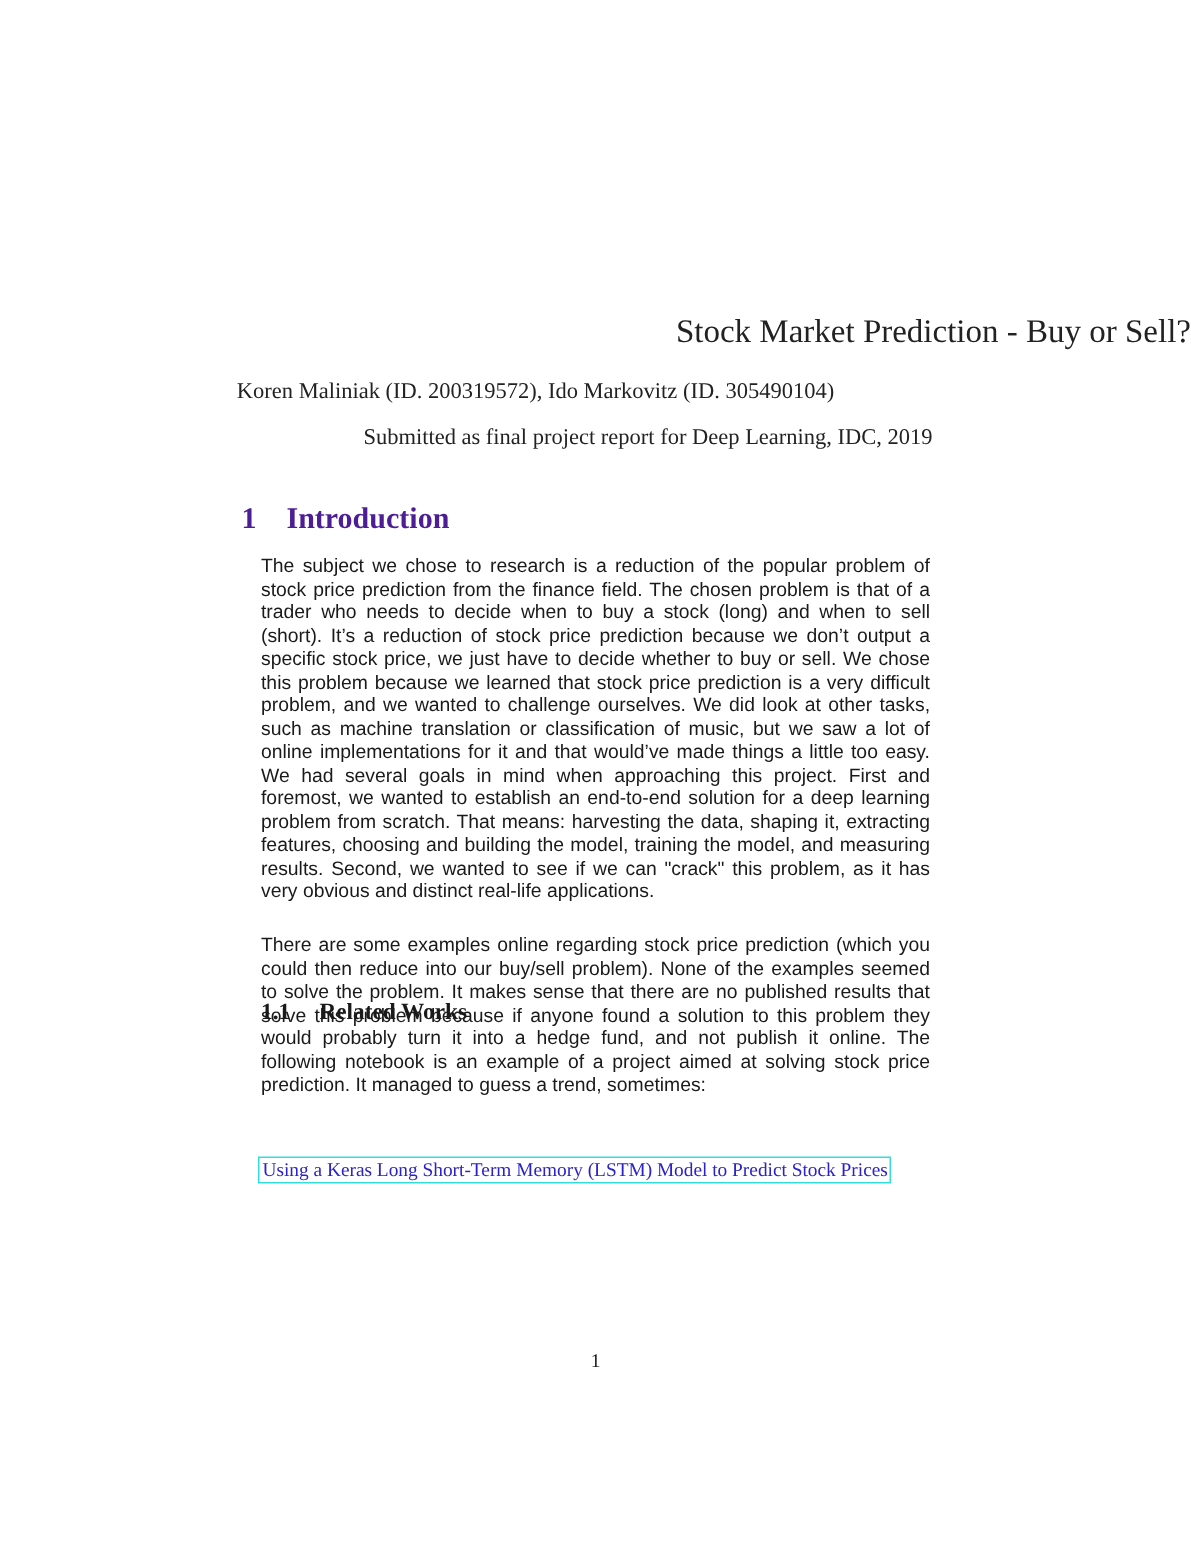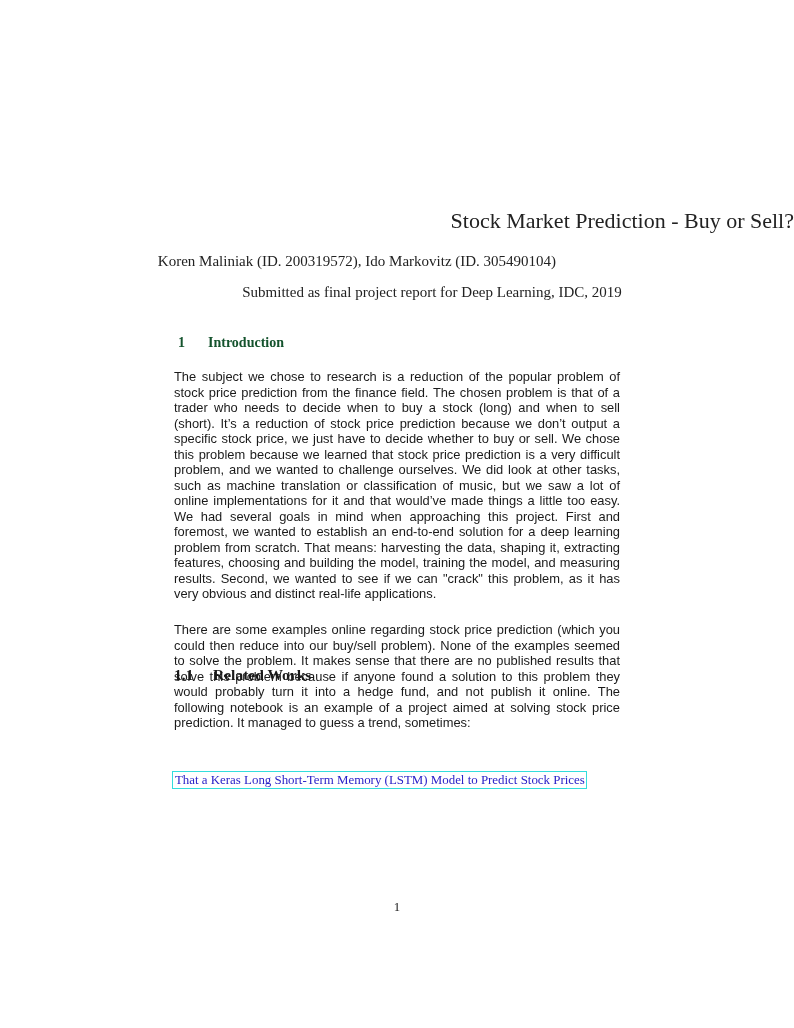--- a/index.html
+++ b/index.html
@@ -5,22 +5,22 @@
     html, body { margin: 0; padding: 0; background: #ffffff; }
     body { width: 794px; height: 1028px; position: relative; overflow: hidden;
            font-family: "DejaVu Serif", "Liberation Serif", serif; color: #1a1a1a; }
     .page { position: absolute; left: 0; top: 0; width: 794px; height: 1028px; }
     .title { position: absolute; top: 208px; left: 0; width: 794px; text-align: right;
              font-family: "Liberation Serif", serif; font-size: 22px; color: #222; }
     .authors { position: absolute; top: 253px; left: 0; width: 714px; text-align: center;
                font-family: "Liberation Serif", serif; font-size: 15px; color: #222; }
     .submitted { position: absolute; top: 284px; left: 0; width: 794px; text-align: center;
                  font-family: "Liberation Serif", serif; font-size: 15px; color: #222; margin-left: 35px; }
-    .h1 { position: absolute; top: 335px; left: 178px; font-family: "Liberation Serif", serif;
-          font-weight: bold; font-size: 14px; color: #14532d; }
+    .h1 { position: absolute; top: 335px; left: 161px; font-family: "Liberation Serif", serif;
+          font-weight: bold; font-size: 20px; color: #4c1d95; }
     .h1 .num { display: inline-block; width: 30px; }
     .h2 { position: absolute; top: 619px; left: 174px; font-family: "Liberation Serif", serif;
           font-weight: bold; font-size: 15.5px; color: #1a1a1a; margin-top: 47px; }
     .h2 .num { display: inline-block; width: 39px; }
     .para { position: absolute; left: 174px; width: 446px; font-family: Liberation Sans, sans-serif;
             font-size: 12.9px; line-height: 15.5px; text-align: justify; color: #1a1a1a;
             hyphens: none; }
     .para-intro { top: 369px; }
     .para-related { top: 622px; }
     .link { position: absolute; top: 771px; left: 172px; border: 1px solid #33dddd;
@@ -40,16 +40,16 @@
   <div class="h1">
     <span class="num">1</span><span>Introduction</span>
   </div>
   <div class="para para-intro">The subject we chose to research is a reduction of the popular problem of stock price prediction from the finance field. The chosen problem is that of a trader who needs to decide when to buy a stock (long) and when to sell (short). It’s a reduction of stock price prediction because we don’t output a specific stock price, we just have to decide whether to buy or sell. We chose this problem because we learned that stock price prediction is a very difficult problem, and we wanted to challenge ourselves. We did look at other tasks, such as machine translation or classification of music, but we saw a lot of online implementations for it and that would’ve made things a little too easy. We had several goals in mind when approaching this project. First and foremost, we wanted to establish an end-to-end solution for a deep learning problem from scratch. That means: harvesting the data, shaping it, extracting features, choosing and building the model, training the model, and measuring results. Second, we wanted to see if we can "crack" this problem, as it has very obvious and distinct real-life applications.</div>
 
   <div class="h2">
     <span class="num">1.1</span><span>Related Works</span>
   </div>
   <div class="para para-related">There are some examples online regarding stock price prediction (which you could then reduce into our buy/sell problem). None of the examples seemed to solve the problem. It makes sense that there are no published results that solve this problem because if anyone found a solution to this problem they would probably turn it into a hedge fund, and not publish it online. The following notebook is an example of a project aimed at solving stock price prediction. It managed to guess a trend, sometimes:</div>
 
-  <a class="link">That a Keras Long Short-Term Memory (LSTM) Model to Predict Stock Prices</a>
+  <a class="link">Using a Keras Long Short-Term Memory (LSTM) Model to Predict Stock Prices</a>
 
   <div class="pagenum">1</div>
 </div>
 
 </body></html>

